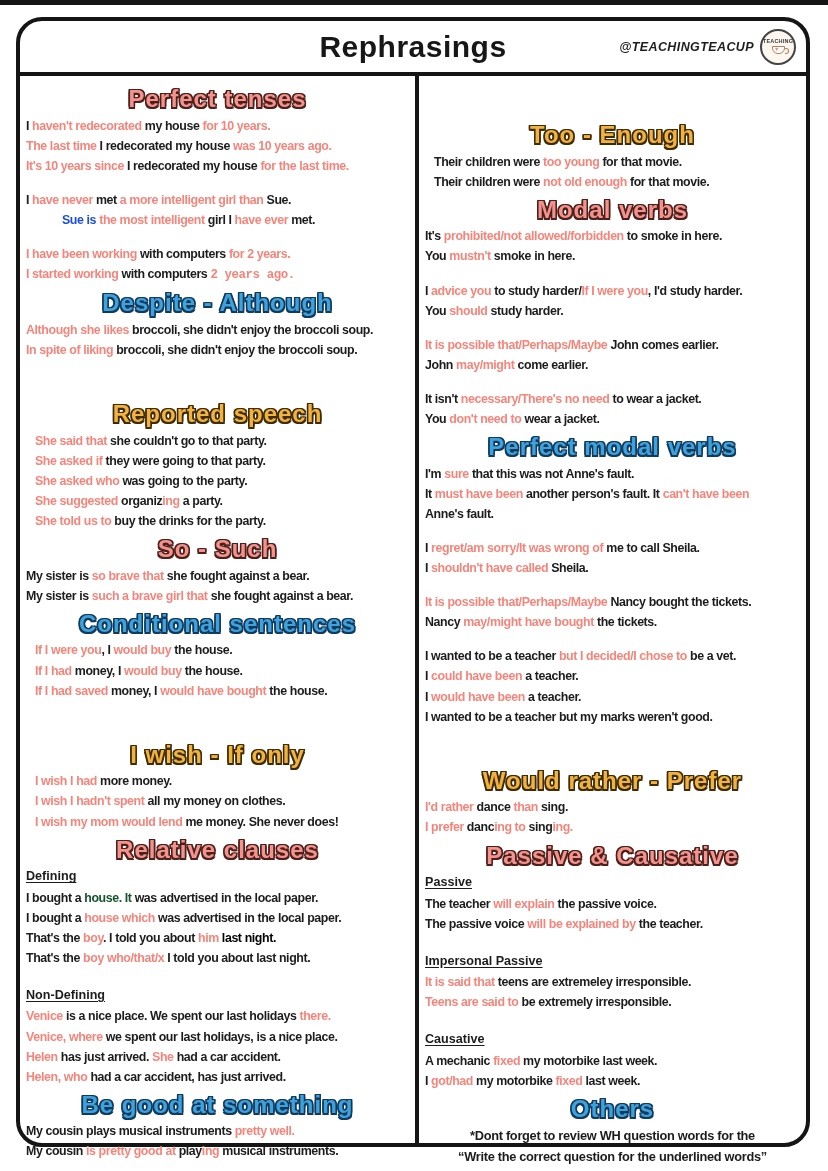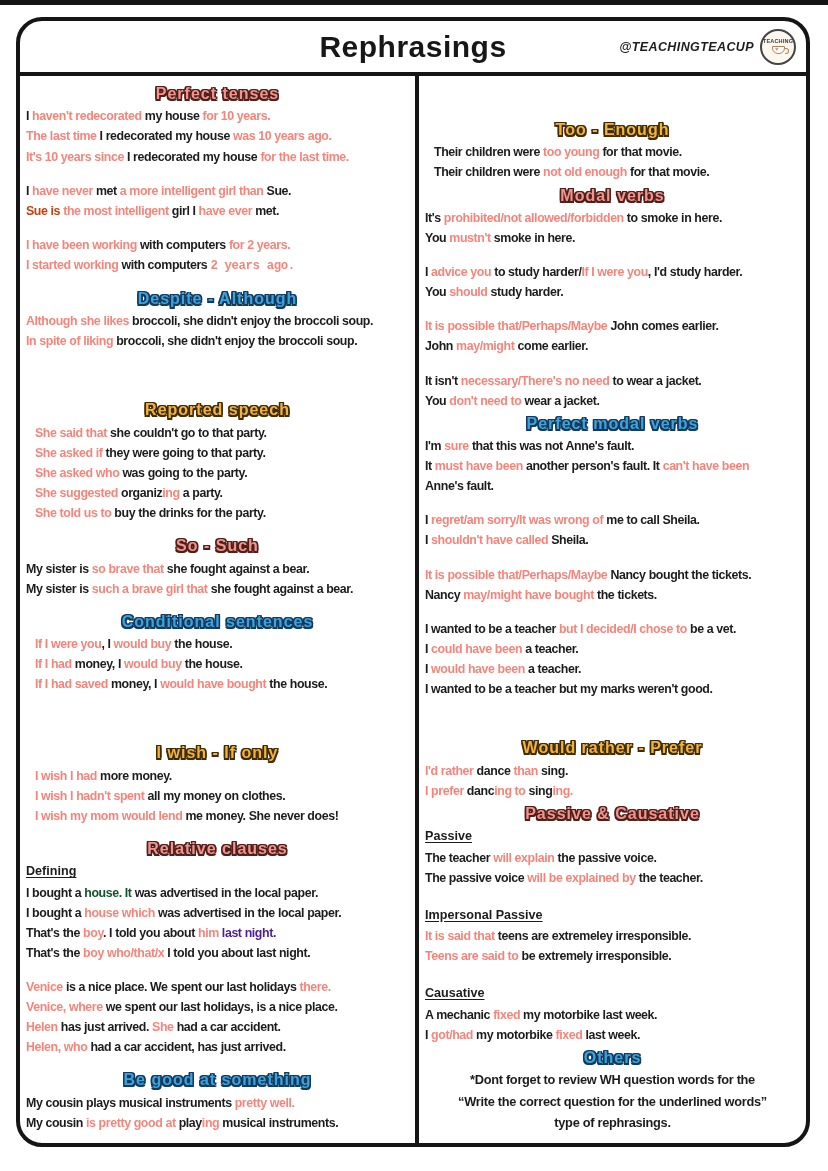--- a/index.html
+++ b/index.html
@@ -72,21 +72,21 @@
   .col {
     display: flex; flex-direction: column;
     justify-content: space-between;
     padding: 5px 6px 10px 6px;
   }
   .col-left { width: 399px; min-width: 399px; border-right: 4px solid #151515; }
   .col-right { flex: 1; }
 
   .sec-title {
     margin: 4px 0 3px; text-align: center;
-    font-size: 16px; font-weight: bold; letter-spacing: 1px;
+    font-size: 24px; font-weight: bold; letter-spacing: 1px;
     line-height: 1.15;
   }
   .t-salmon { color: #f2948d; text-shadow:
     -1.5px -1.5px 0 #4f1f1b, 1.5px -1.5px 0 #4f1f1b,
     -1.5px 1.5px 0 #4f1f1b, 1.5px 1.5px 0 #4f1f1b,
     0 -1.5px 0 #4f1f1b, 0 1.5px 0 #4f1f1b,
     -1.5px 0 0 #4f1f1b, 1.5px 0 0 #4f1f1b; }
   .t-blue { color: #3ea2dc; text-shadow:
     -1.5px -1.5px 0 #123a5d, 1.5px -1.5px 0 #123a5d,
     -1.5px 1.5px 0 #123a5d, 1.5px 1.5px 0 #123a5d,
@@ -134,21 +134,21 @@
   </div>
   <div class="columns">
     <div class="col col-left">
         <section class="section">
           <h2 class="sec-title t-salmon">Perfect tenses</h2>
           <p class="line"><span style="color: rgb(28, 28, 28);">I </span><span style="color: rgb(245, 133, 123); text-align: right;">haven't redecorated </span><span style="color: rgb(28, 28, 28);">my house </span><span style="color: rgb(245, 133, 123);">for 10 years.</span></p>
           <p class="line"><span style="color: rgb(245, 133, 123);">The last time </span><span style="color: rgb(28, 28, 28);">I redecorated my house </span><span style="color: rgb(245, 133, 123);">was 10 years ago.</span></p>
           <p class="line"><span style="color: rgb(245, 133, 123);">It's 10 years since </span><span style="color: rgb(28, 28, 28);">I redecorated my house </span><span style="color: rgb(245, 133, 123);">for the last time.</span></p>
           <div class="gap"></div>
           <p class="line"><span style="color: rgb(28, 28, 28);">I </span><span style="color: rgb(245, 133, 123);">have never </span><span style="color: rgb(28, 28, 28);">met </span><span style="color: rgb(245, 133, 123);">a more intelligent girl than </span><span style="color: rgb(28, 28, 28);">Sue.</span></p>
-          <p class="line"><span style="color: #c2410c;">Sue is </span><span style="color: rgb(245, 133, 123);">the most intelligent </span><span style="color: rgb(28, 28, 28);">girl I </span><span style="color: rgb(245, 133, 123);">have ever </span><span style="color: rgb(28, 28, 28);">met.</span></p>
+          <p class="line"><span style="color: #1d4ed8; margin-left: 36px;">Sue is </span><span style="color: rgb(245, 133, 123);">the most intelligent </span><span style="color: rgb(28, 28, 28);">girl I </span><span style="color: rgb(245, 133, 123);">have ever </span><span style="color: rgb(28, 28, 28);">met.</span></p>
           <div class="gap"></div>
           <p class="line"><span style="color: rgb(245, 133, 123);">I have been working </span><span style="color: rgb(28, 28, 28);">with computers </span><span style="color: rgb(245, 133, 123);">for 2 years.</span></p>
           <p class="line"><span style="color: rgb(245, 133, 123);">I started working </span><span style="color: rgb(28, 28, 28);">with computers </span><span style="color: rgb(245, 133, 123); font-family: Liberation Mono, monospace;">2 years ago.</span></p>
         </section>
         <section class="section">
           <h2 class="sec-title t-blue">Despite - Although</h2>
           <p class="line"><span style="color: rgb(245, 133, 123);">Although she likes </span><span style="color: rgb(28, 28, 28);">broccoli, she didn't enjoy the broccoli soup.</span></p>
           <p class="line"><span style="color: rgb(245, 133, 123);">In spite of liking </span><span style="color: rgb(28, 28, 28);">broccoli, she didn't enjoy the broccoli soup.</span></p>
         </section>
         <section class="section">
@@ -174,23 +174,24 @@
           <h2 class="sec-title t-orange">I wish - If only</h2>
           <p class="line indent"><span style="color: rgb(245, 133, 123);">I wish I had </span><span style="color: rgb(28, 28, 28);">more money.</span></p>
           <p class="line indent"><span style="color: rgb(245, 133, 123);">I wish I hadn't spent </span><span style="color: rgb(28, 28, 28);">all my money on clothes.</span></p>
           <p class="line indent"><span style="color: rgb(245, 133, 123);">I wish my mom would lend </span><span style="color: rgb(28, 28, 28);">me money. She never does!</span></p>
         </section>
         <section class="section">
           <h2 class="sec-title t-salmon">Relative clauses</h2>
           <div class="subhead">Defining</div>
           <p class="line"><span style="color: rgb(28, 28, 28);">I bought a </span><span style="color: #14532d;">house. It </span><span style="color: rgb(28, 28, 28);">was advertised in the local paper.</span></p>
           <p class="line"><span style="color: rgb(28, 28, 28);">I bought a </span><span style="color: rgb(245, 133, 123);">house which </span><span style="color: rgb(28, 28, 28);">was advertised in the local paper.</span></p>
-          <p class="line"><span style="color: rgb(28, 28, 28);">That's the </span><span style="color: rgb(245, 133, 123);">boy</span><span style="color: rgb(28, 28, 28);">. I told you about </span><span style="color: rgb(245, 133, 123);">him </span><span style="color: #4c1d95;">last night.</span></p>
+          <p class="line"><span style="color: rgb(28, 28, 28);">That's the </span><span style="color: rgb(245, 133, 123);">boy</span><span style="color: rgb(28, 28, 28);">. I told you about </span><span style="color: rgb(245, 133, 123);">him </span><span style="color: #000000;">last night.</span></p>
           <p class="line"><span style="color: rgb(28, 28, 28);">That's the </span><span style="color: rgb(245, 133, 123);">boy who/that/x </span><span style="color: rgb(28, 28, 28);">I told you about last night.</span></p>
           <div class="gap"></div>
+          <div class="subhead">Non-Defining</div>
           <p class="line"><span style="color: rgb(245, 133, 123);">Venice </span><span style="color: rgb(28, 28, 28);">is a nice place. We spent our last holidays </span><span style="color: rgb(245, 133, 123);">there.</span></p>
           <p class="line"><span style="color: rgb(245, 133, 123);">Venice, where </span><span style="color: rgb(28, 28, 28);">we spent our last holidays, is a nice place.</span></p>
           <p class="line"><span style="color: rgb(245, 133, 123);">Helen </span><span style="color: rgb(28, 28, 28);">has just arrived. </span><span style="color: rgb(245, 133, 123);">She </span><span style="color: rgb(28, 28, 28);">had a car accident.</span></p>
           <p class="line"><span style="color: rgb(245, 133, 123);">Helen, who </span><span style="color: rgb(28, 28, 28);">had a car accident, has just arrived.</span></p>
         </section>
         <section class="section">
           <h2 class="sec-title t-blue">Be good at something</h2>
           <p class="line"><span style="color: rgb(28, 28, 28);">My cousin plays musical instruments </span><span style="color: rgb(245, 133, 123);">pretty well.</span></p>
           <p class="line"><span style="color: rgb(28, 28, 28);">My cousin </span><span style="color: rgb(245, 133, 123);">is pretty good at </span><span style="color: rgb(28, 28, 28);">play</span><span style="color: rgb(245, 133, 123);">ing </span><span style="color: rgb(28, 28, 28);">musical instruments.</span></p>
         </section>

